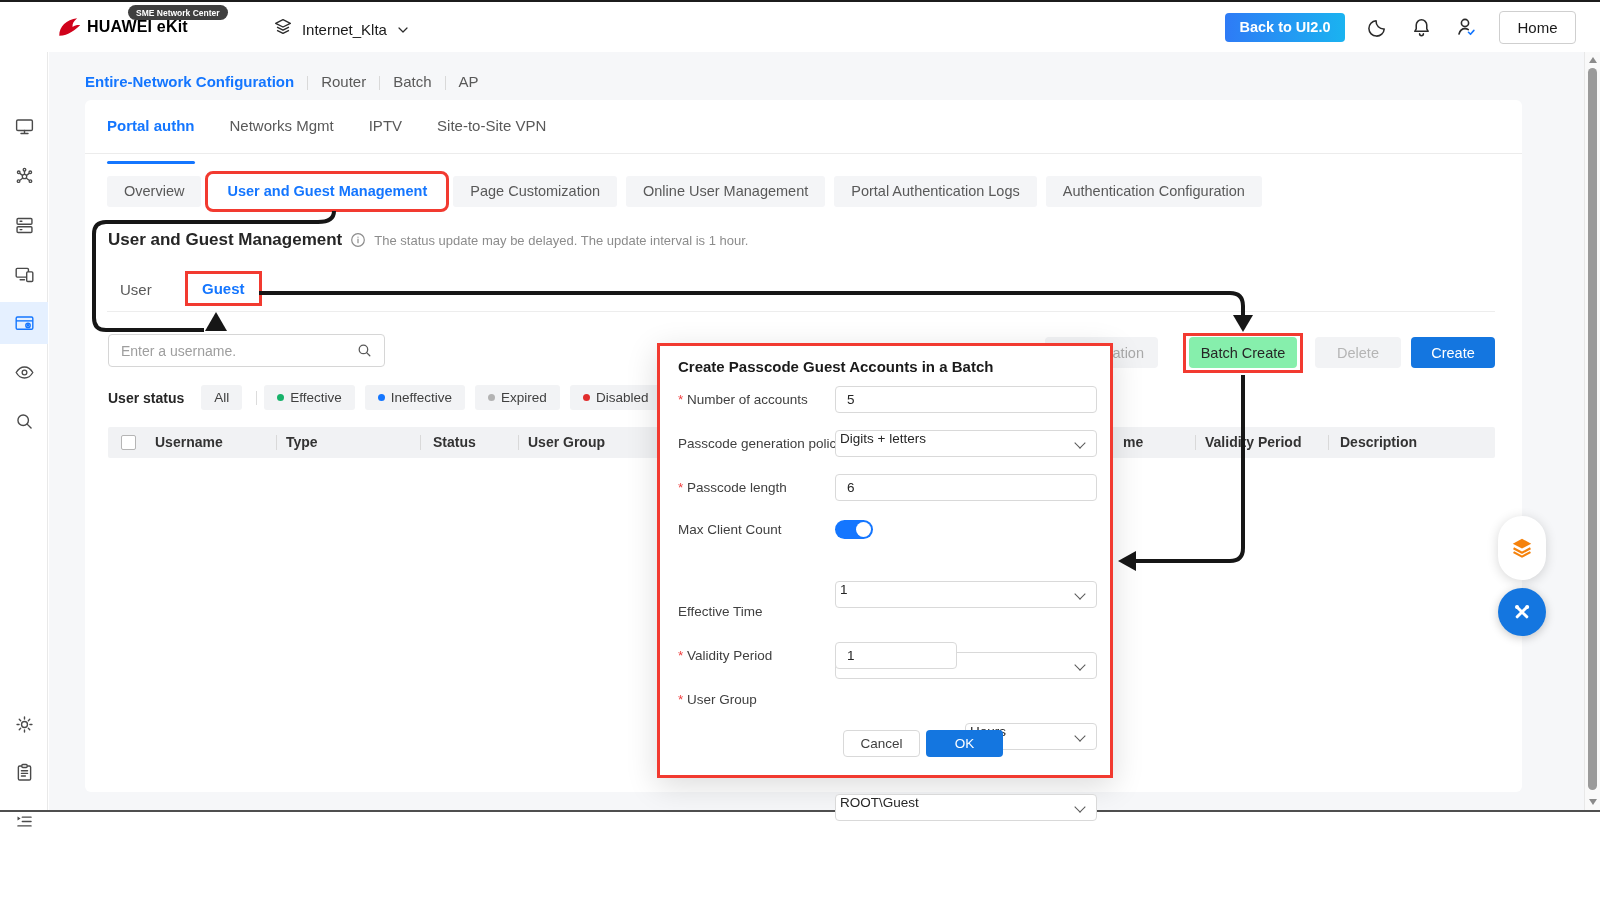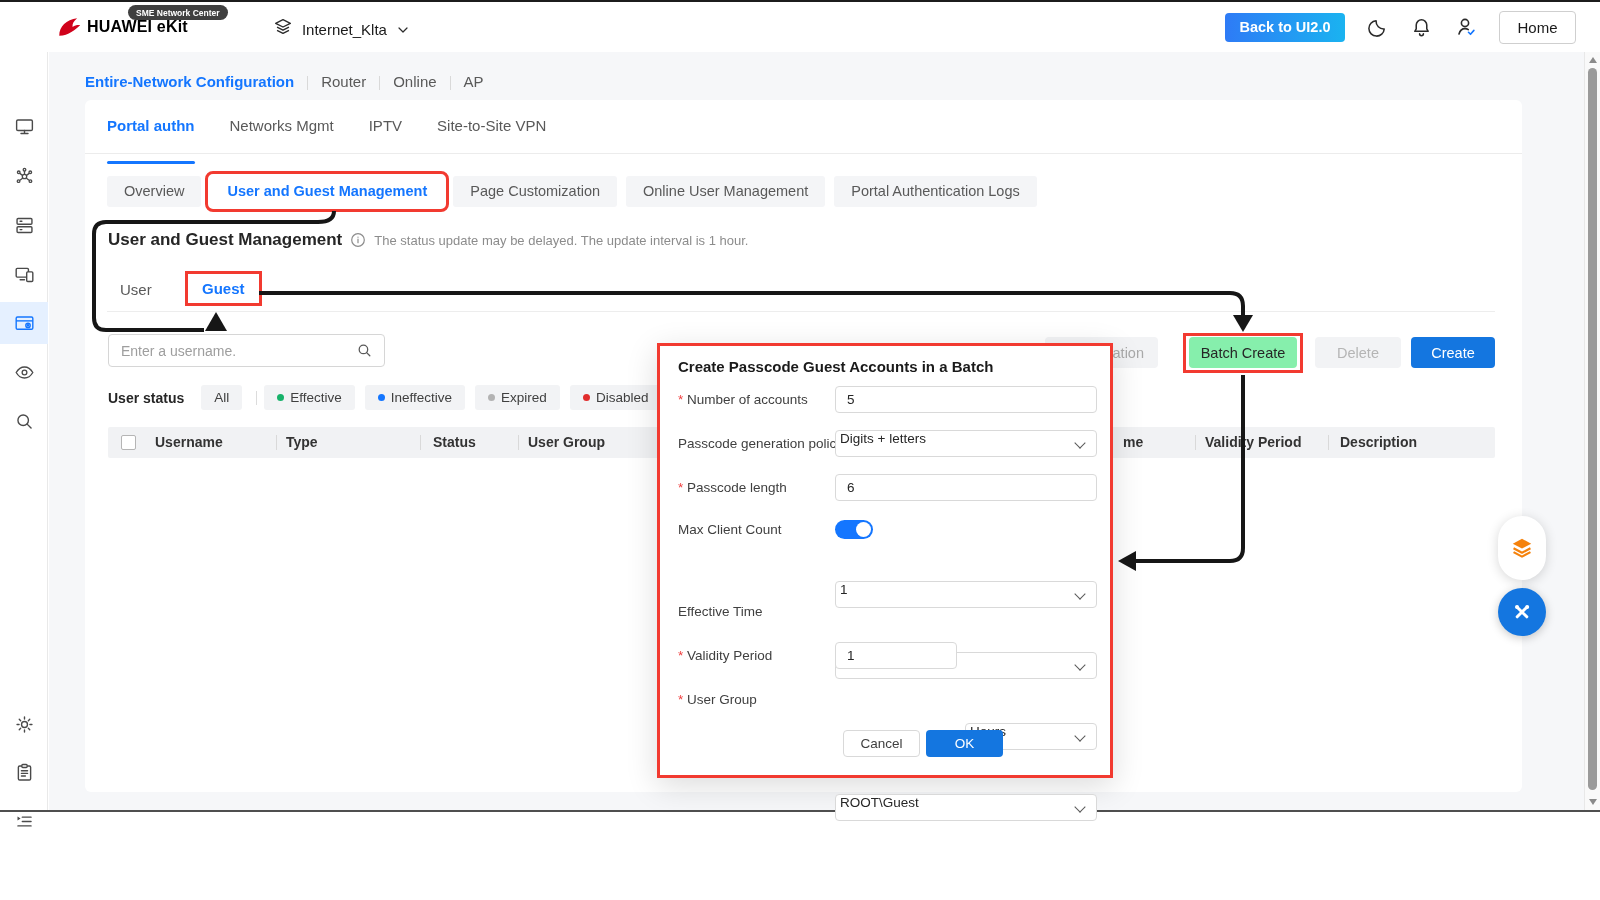--- a/index.html
+++ b/index.html
@@ -238,40 +238,41 @@
     </div>
   </nav>
 
   <div class="main-bg"></div>
 
   <div class="breadcrumb">
     <span class="bc-item active">Entire-Network Configuration</span>
     <span class="bc-sep"></span>
     <span class="bc-item">Router</span>
     <span class="bc-sep"></span>
-    <span class="bc-item">Online</span>
+    <span class="bc-item">Batch</span>
     <span class="bc-sep"></span>
     <span class="bc-item">AP</span>
   </div>
 
   <section class="card">
     <div class="tabs">
       <span class="tab active">Portal authn</span>
       <span class="tab">Networks Mgmt</span>
       <span class="tab">IPTV</span>
       <span class="tab">Site-to-Site VPN</span>
     </div>
     <div class="hr1"></div>
 
     <div class="subtabs">
       <span class="chip">Overview</span>
       <span class="chip active">User and Guest Management</span>
       <span class="chip">Page Customization</span>
       <span class="chip">Online User Management</span>
       <span class="chip">Portal Authentication Logs</span>
+      <span class="chip">Authentication Configuration</span>
     </div>
 
     <div class="section-row">
       <span class="section-title">User and Guest Management</span>
       <svg class="info-badge" width="16" height="16" viewBox="0 0 16 16" fill="none" stroke="#8c8c8c" stroke-width="1.2" stroke-linecap="round">
         <circle cx="8" cy="8" r="6.3"></circle>
           <path d="M8 7.2v3.5M8 5v.2"></path>
       </svg>
       <span class="notice">The status update may be delayed. The update interval is 1 hour.</span>
     </div>

